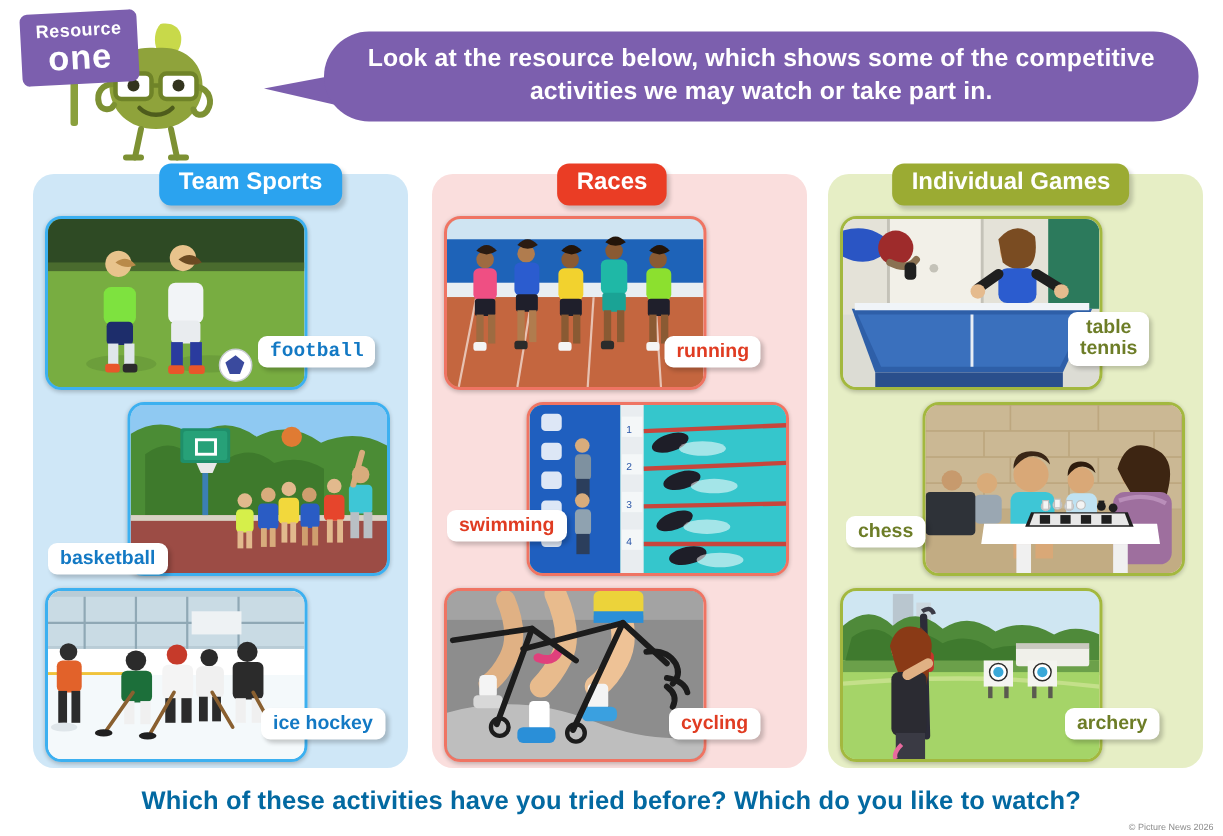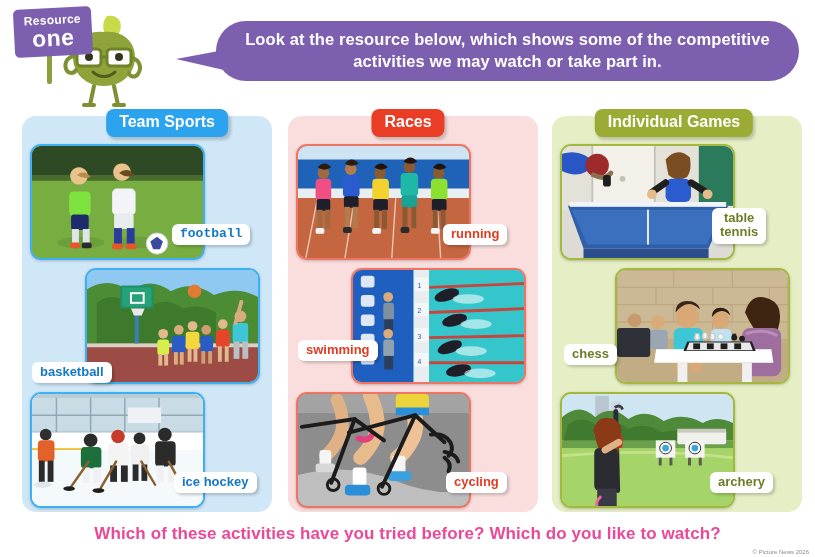--- a/index.html
+++ b/index.html
@@ -170,21 +170,21 @@
   .lbl-green { color: #6d7d27; }
 
   
   .footer-q {
     position: absolute;
     left: 0; top: 524px;
     width: 815px;
     text-align: center;
     font-size: 17px;
     font-weight: bold;
-    color: #ec4899;
+    color: #0369a1;
     letter-spacing: .1px;
   }
   .copyright {
     position: absolute;
     right: 6px; bottom: 2px;
     font-size: 6px;
     color: #8c8c8c;
   }
 </style>
 </head>

